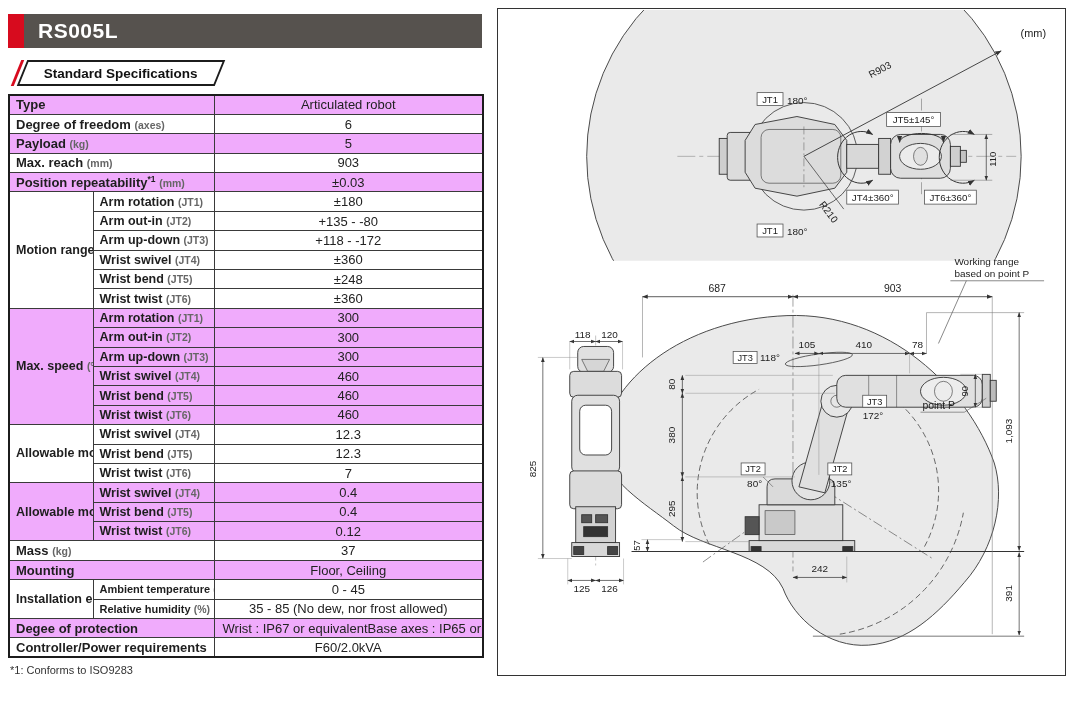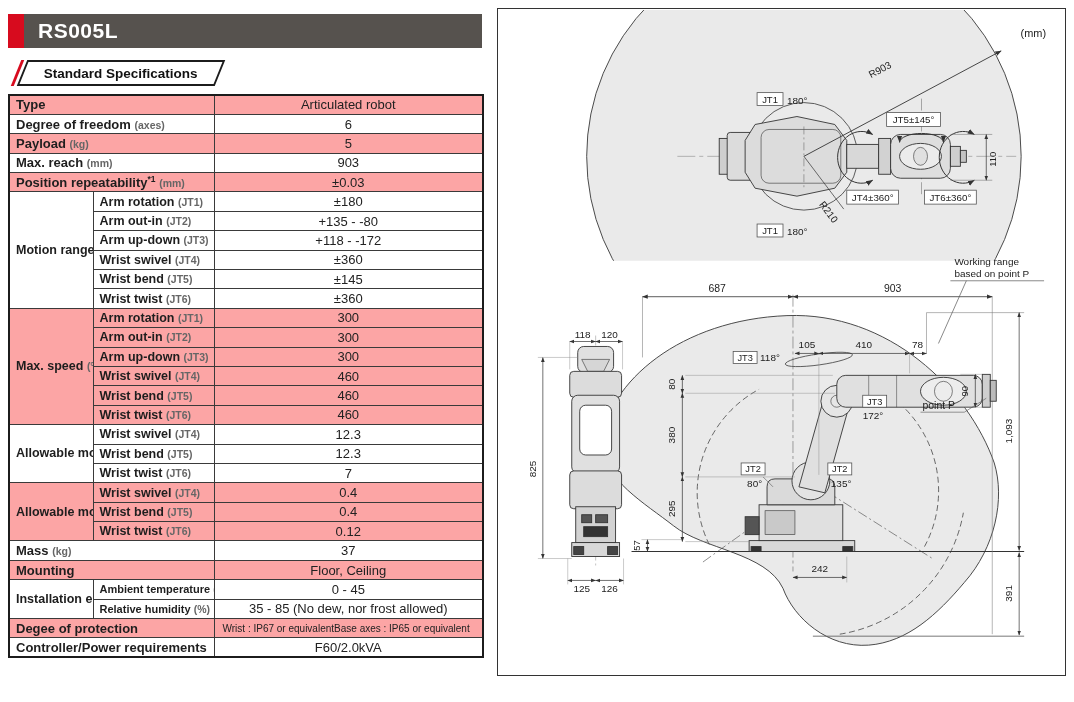--- a/index.html
+++ b/index.html
@@ -14,30 +14,30 @@
   .titlebar .model { color:#fff; font-size:21px; font-weight:bold; letter-spacing:.5px; padding-left:30px; }
 
   .banner-wrap { position:relative; margin:12px 0 8px 14px; height:26px; }
   .banner { position:absolute; left:0; top:0; height:26px; border:2px solid #1c1c1c; background:#fff;
             transform:skewX(-22deg); padding:0 20px; display:flex; align-items:center; }
   .banner .redslash { position:absolute; left:-8px; top:-2px; width:3px; height:26px; background:#d70b1e; }
   .banner .txt { transform:skewX(22deg); font-size:13.5px; font-weight:bold; white-space:nowrap; color:#111; }
 
   table.spec { border-collapse:collapse; width:474px; table-layout:fixed; border:2px solid #1c1c1c; margin-top:6px; }
   table.spec td { border:1px solid #3a3a3a; padding:0 6px; height:19.4px; overflow:hidden; white-space:nowrap; vertical-align:middle; }
-  tr.a td { background:#fca5a5; } tr.b td { background:#ffffff; }
+  tr.a td { background:#f0abfc; } tr.b td { background:#ffffff; }
   td.lbl { font-size:13px; font-weight:bold; color:#1e1e1e; }
   td.grp { font-size:12.5px; font-weight:bold; color:#1e1e1e; white-space:normal; line-height:1.18; padding:2px 3px 2px 6px; }
   td.sub { font-size:12.5px; font-weight:bold; color:#1e1e1e; }
   td.sub2 { font-size:11px; font-weight:bold; color:#1e1e1e; padding:0 3px; }
   td.val { text-align:center; font-size:13px; color:#222; font-weight:normal;margin-top:44px; }
   .u { font-size:10.5px; color:#666; font-weight:bold; }
   .joint { font-size:10.5px; color:#666; font-weight:bold; }
   sup.fn { font-size:8.5px; }
-  .val-split { display:flex; font-size:10px; padding:0 2px; }
+  .val-split { display:flex; justify-content:space-between; font-size:13px; padding:0 2px; }
   .footnote { margin-top:6px; font-size:11px; color:#333; padding-left:2px; }
 
   
   .panel { position:absolute; left:497px; top:8px; width:569px; height:668px; border:1.5px solid #333; background:#fff; }
   .panel svg { display:block; width:100%; height:100%; }
   svg text { font-family:"Liberation Sans","DejaVu Sans",sans-serif; fill:#222; }
 </style>
 </head>
 <body>
 
@@ -97,21 +97,21 @@
       <tr class="b">
             <td class="sub"><span>Arm up-down</span> <span class="joint">(JT3)</span></td>
             <td class="val">+118 - -172</td>
           </tr>
       <tr class="b">
             <td class="sub"><span>Wrist swivel</span> <span class="joint">(JT4)</span></td>
             <td class="val">±360</td>
           </tr>
       <tr class="b">
             <td class="sub"><span>Wrist bend</span> <span class="joint">(JT5)</span></td>
-            <td class="val">±145</td>
+            <td class="val">±248</td>
           </tr>
       <tr class="b">
             <td class="sub"><span>Wrist twist</span> <span class="joint">(JT6)</span></td>
             <td class="val">±360</td>
           </tr>
 
       <tr class="a">
         <td class="grp" rowspan="6"><span>Max. speed</span> <span class="u">(°/s)</span></td>
         <td class="sub"><span>Arm rotation</span> <span class="joint">(JT1)</span></td>
         <td class="val">300</td>
@@ -193,20 +193,21 @@
               </div>
         </td>
       </tr>
       <tr class="b">
         <td class="lbl" colspan="2"><span>Controller/Power requirements</span></td>
         <td class="val">F60/2.0kVA</td>
       </tr>
     </tbody>
       </table>
 
+    <div class="footnote">*1: Conforms to ISO9283</div>
   </div>
 
   <div class="panel">
     <svg viewBox="0 0 569 669" preserveAspectRatio="none">
       <defs>
         <clipPath id="topclip">
             <rect x="1" y="1" width="567" height="252"></rect>
           </clipPath>
         <marker id="mA" viewBox="0 0 8 8" refX="7.5" refY="4" markerWidth="7" markerHeight="7" orient="auto-start-reverse">
           <path d="M0 1 L8 4 L0 7 Z" fill="#333"></path>

